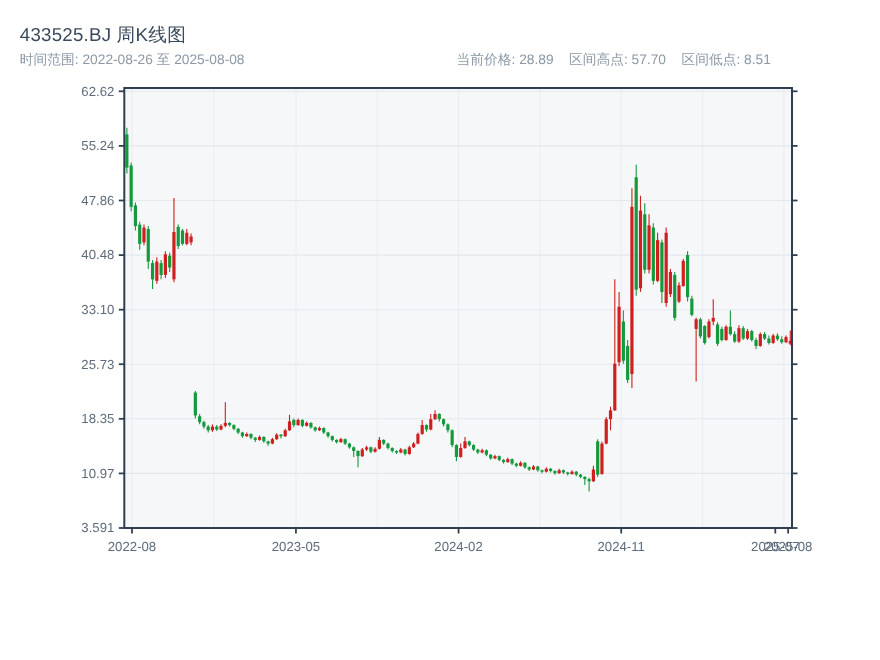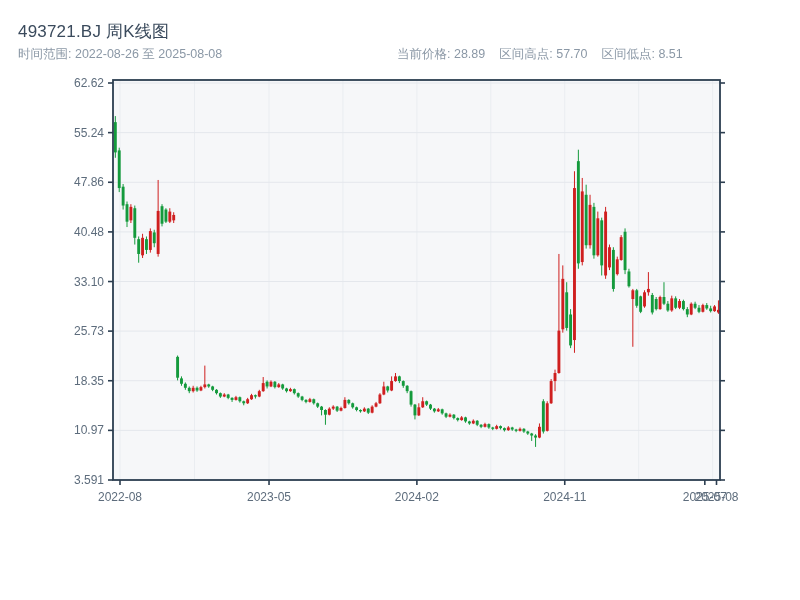--- a/index.html
+++ b/index.html
@@ -6,29 +6,29 @@
   .page{
     position:relative;width:800px;height:600px;background:#ffffff;overflow:hidden;
     font-family:"Liberation Sans","DejaVu Sans",sans-serif;
   }
   .chart-title{
     position:absolute;left:18px;top:20px;font-size:17px;color:#3a4a5c;
     letter-spacing:.2px;font-weight:400;
   }
   .meta-row{position:absolute;left:18px;top:46px;width:764px;height:16px;font-size:12.5px;color:#8b98a6;}
   .subtitle{position:absolute;left:0;top:0;white-space:pre;text-align:right;}
-  .stats{position:absolute;left:379px;top:0;white-space:pre;}
+  .stats{position:absolute;left:397px;top:0;white-space:pre;}
   .stats span{margin-right:14px;}
   svg text{font-family:"Liberation Sans","DejaVu Sans",sans-serif;}
 </style>
 </head>
 <body>
 
 <div class="page">
-  <div class="chart-title">493721.BJ 周K线图</div>
+  <div class="chart-title">433525.BJ 周K线图</div>
   <div class="meta-row">
     <span class="subtitle">时间范围: 2022-08-26 至 2025-08-08</span>
     <span class="stats"><span>当前价格: 28.89</span><span>区间高点: 57.70</span><span>区间低点: 8.51</span></span>
   </div>
   <svg id="chart" width="800" height="600" viewBox="0 0 800 600" style="position:absolute;left:0;top:0;">
       <rect x="113" y="80" width="607" height="400" fill="#f6f7f9"></rect>
       <line x1="120.00384615384615" y1="80" x2="120.00384615384615" y2="480" stroke="#eaedf1" stroke-width="1"></line>
       <line x1="194.5169871794872" y1="80" x2="194.5169871794872" y2="480" stroke="#eaedf1" stroke-width="1"></line>
       <line x1="269.0301282051282" y1="80" x2="269.0301282051282" y2="480" stroke="#eaedf1" stroke-width="1"></line>
       <line x1="342.9596153846154" y1="80" x2="342.9596153846154" y2="480" stroke="#eaedf1" stroke-width="1"></line>

